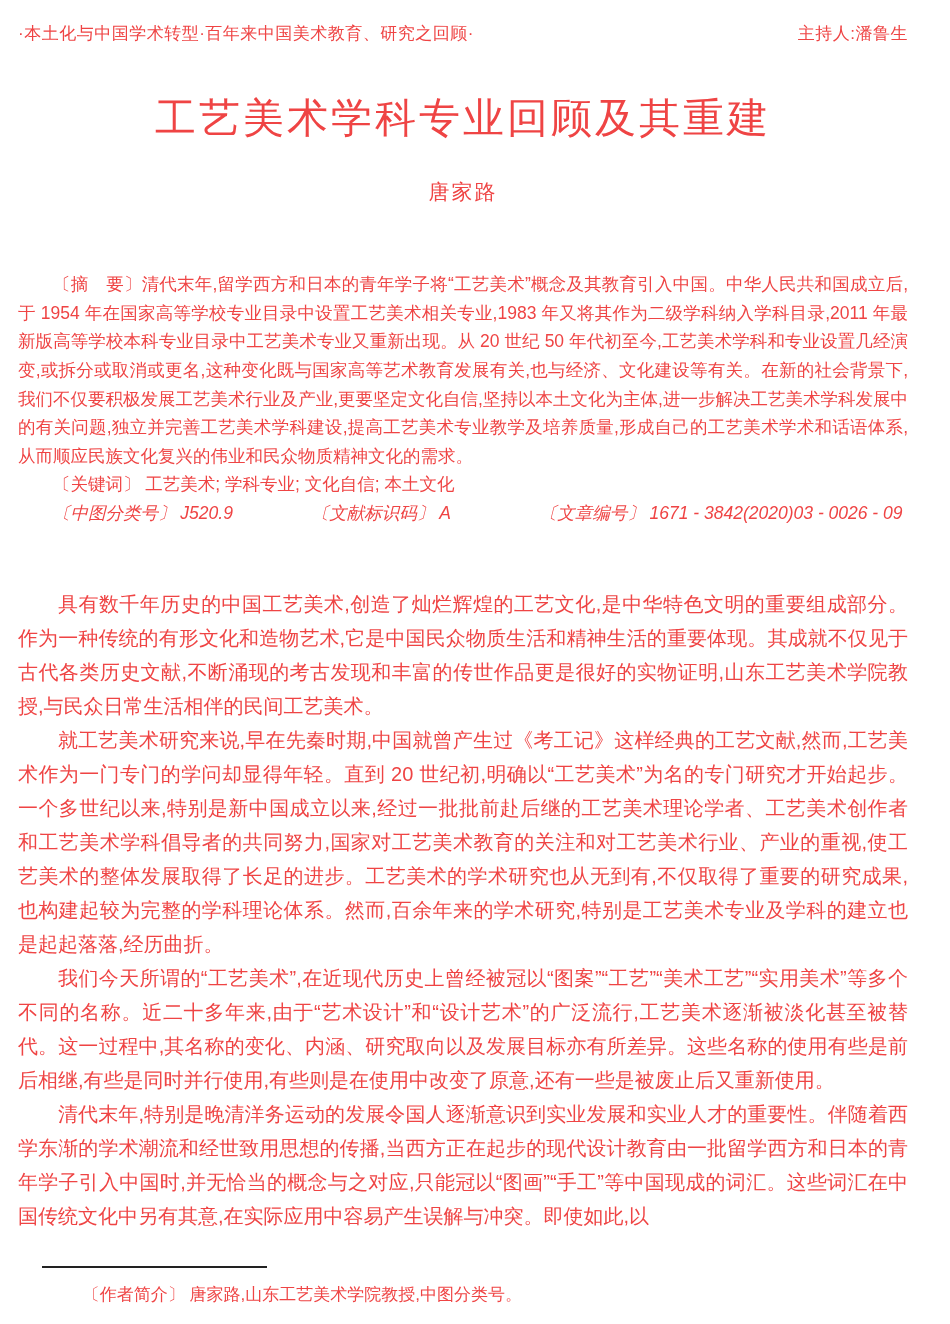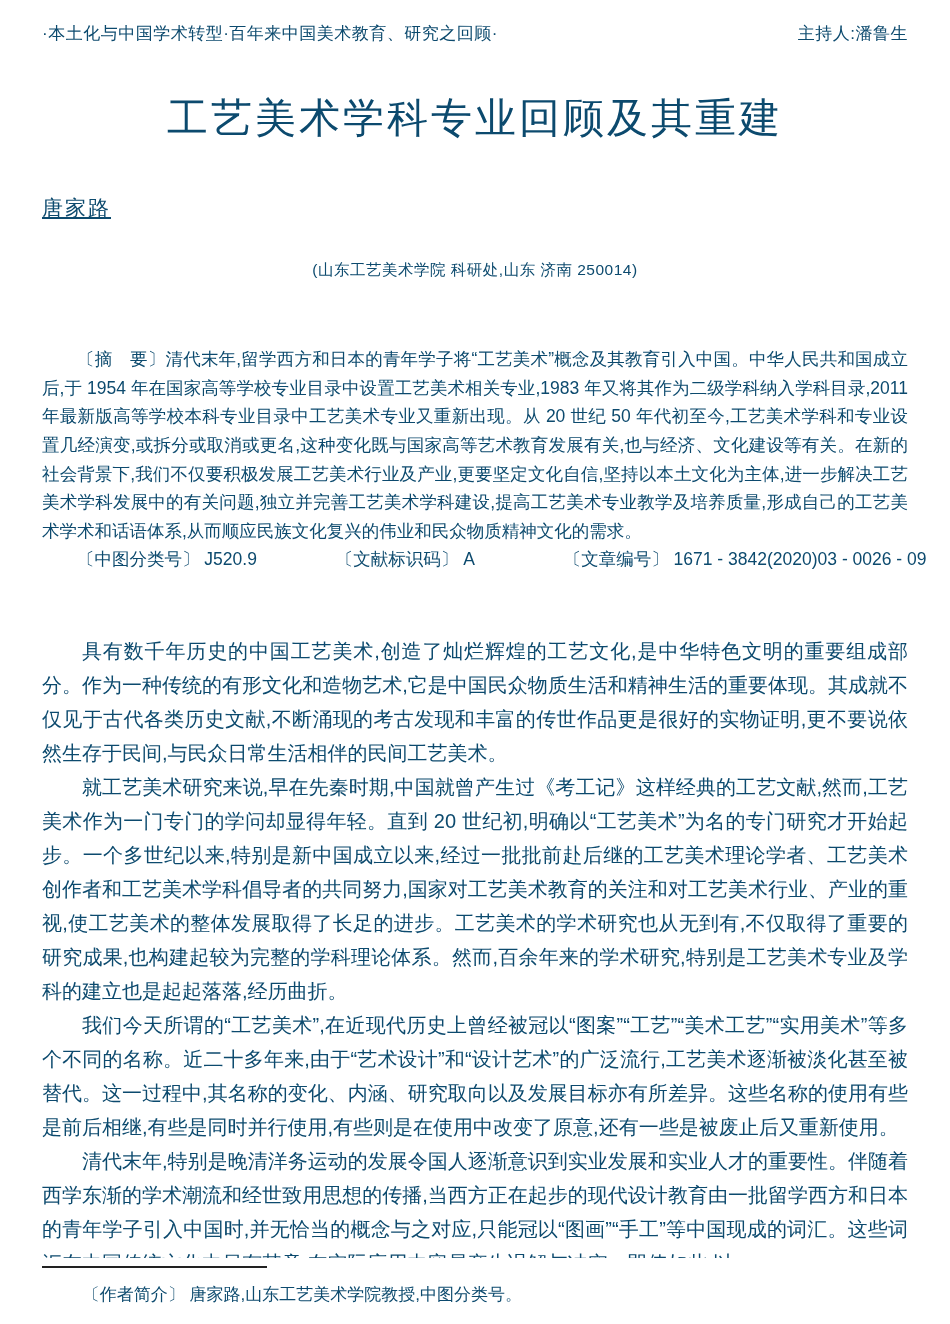--- a/index.html
+++ b/index.html
@@ -6,49 +6,49 @@
     margin: 0;
     padding: 0;
     background: #ffffff;
   }
   .page {
     position: relative;
     width: 950px;
     height: 1324px;
     margin: 0 auto;
     background: #ffffff;
-    color: #0c4a6e;
+    color: #ef4444;
     font-family: "Liberation Sans", "DejaVu Sans", sans-serif;
     overflow: hidden;
     box-sizing: border-box;
-    padding: 20px 42px 0 42px;
+    padding: 20px 42px 0 18px;
   }
   .running-head {
     display: flex;
     justify-content: space-between;
     align-items: baseline;
     font-size: 17px;
     letter-spacing: 0.5px;
     margin-top: 2px;
   }
   .running-head .left { white-space: nowrap; }
   .running-head .right { white-space: nowrap; }
   .article-title {
     margin: 50px 0 0 0;
     text-align: center;
     font-size: 41px;
     font-weight: 400;
     letter-spacing: 3px;
     line-height: 1.15;
   }
   .article-author {
-    margin-top: 52px;
+    margin-top: 36px;
+    text-align: center;
     font-size: 21px;
     letter-spacing: 2px;
-    text-decoration: underline;
   }
   .article-affiliation {
     margin-top: 38px;
     text-align: center;
     font-size: 15.5px;
     letter-spacing: 0.5px;
   }
   .abstract-block {
     margin-top: 64px;
     font-size: 17.5px;
@@ -58,20 +58,21 @@
   .abstract-block p {
     margin: 0;
     text-indent: 2em;
   }
   .meta-row {
     margin: 0;
     padding-left: 2em;
     font-size: 17.5px;
     line-height: 28.6px;
     white-space: nowrap;
+    font-style: italic;
   }
   .meta-row .seg1 { margin-right: 74px; }
   .meta-row .seg2 { margin-right: 84px; }
   .body-text {
     margin-top: 60px;
     font-size: 20px;
     line-height: 34px;
     text-align: justify;
   }
   .body-text p {
@@ -107,33 +108,33 @@
 
   <div class="running-head">
     <span class="left">·本土化与中国学术转型·百年来中国美术教育、研究之回顾·</span>
     <span class="right">主持人:潘鲁生</span>
   </div>
 
   <h1 class="article-title">工艺美术学科专业回顾及其重建</h1>
 
   <div class="article-author">唐家路</div>
 
-  <div class="article-affiliation">(山东工艺美术学院 科研处,山东 济南 250014)</div>
 
   <div class="abstract-block">
     <p><span>〔摘　要〕</span><span>清代末年,留学西方和日本的青年学子将“工艺美术”概念及其教育引入中国。中华人民共和国成立后,于 1954 年在国家高等学校专业目录中设置工艺美术相关专业,1983 年又将其作为二级学科纳入学科目录,2011 年最新版高等学校本科专业目录中工艺美术专业又重新出现。从 20 世纪 50 年代初至今,工艺美术学科和专业设置几经演变,或拆分或取消或更名,这种变化既与国家高等艺术教育发展有关,也与经济、文化建设等有关。在新的社会背景下,我们不仅要积极发展工艺美术行业及产业,更要坚定文化自信,坚持以本土文化为主体,进一步解决工艺美术学科发展中的有关问题,独立并完善工艺美术学科建设,提高工艺美术专业教学及培养质量,形成自己的工艺美术学术和话语体系,从而顺应民族文化复兴的伟业和民众物质精神文化的需求。</span></p>
+    <p><span>〔关键词〕</span><span> 工艺美术; 学科专业; 文化自信; 本土文化</span></p>
     <div class="meta-row">
       <span class="seg1"><span>〔中图分类号〕</span><span> J520.9</span></span>
       <span class="seg2"><span>〔文献标识码〕</span><span> A</span></span>
       <span class="seg3"><span>〔文章编号〕</span><span> 1671 - 3842(2020)03 - 0026 - 09</span></span>
     </div>
   </div>
 
   <div class="body-text">
-    <p>具有数千年历史的中国工艺美术,创造了灿烂辉煌的工艺文化,是中华特色文明的重要组成部分。作为一种传统的有形文化和造物艺术,它是中国民众物质生活和精神生活的重要体现。其成就不仅见于古代各类历史文献,不断涌现的考古发现和丰富的传世作品更是很好的实物证明,更不要说依然生存于民间,与民众日常生活相伴的民间工艺美术。</p>
+    <p>具有数千年历史的中国工艺美术,创造了灿烂辉煌的工艺文化,是中华特色文明的重要组成部分。作为一种传统的有形文化和造物艺术,它是中国民众物质生活和精神生活的重要体现。其成就不仅见于古代各类历史文献,不断涌现的考古发现和丰富的传世作品更是很好的实物证明,山东工艺美术学院教授,与民众日常生活相伴的民间工艺美术。</p>
     <p>就工艺美术研究来说,早在先秦时期,中国就曾产生过《考工记》这样经典的工艺文献,然而,工艺美术作为一门专门的学问却显得年轻。直到 20 世纪初,明确以“工艺美术”为名的专门研究才开始起步。一个多世纪以来,特别是新中国成立以来,经过一批批前赴后继的工艺美术理论学者、工艺美术创作者和工艺美术学科倡导者的共同努力,国家对工艺美术教育的关注和对工艺美术行业、产业的重视,使工艺美术的整体发展取得了长足的进步。工艺美术的学术研究也从无到有,不仅取得了重要的研究成果,也构建起较为完整的学科理论体系。然而,百余年来的学术研究,特别是工艺美术专业及学科的建立也是起起落落,经历曲折。</p>
     <p>我们今天所谓的“工艺美术”,在近现代历史上曾经被冠以“图案”“工艺”“美术工艺”“实用美术”等多个不同的名称。近二十多年来,由于“艺术设计”和“设计艺术”的广泛流行,工艺美术逐渐被淡化甚至被替代。这一过程中,其名称的变化、内涵、研究取向以及发展目标亦有所差异。这些名称的使用有些是前后相继,有些是同时并行使用,有些则是在使用中改变了原意,还有一些是被废止后又重新使用。</p>
     <p>清代末年,特别是晚清洋务运动的发展令国人逐渐意识到实业发展和实业人才的重要性。伴随着西学东渐的学术潮流和经世致用思想的传播,当西方正在起步的现代设计教育由一批留学西方和日本的青年学子引入中国时,并无恰当的概念与之对应,只能冠以“图画”“手工”等中国现成的词汇。这些词汇在中国传统文化中另有其意,在实际应用中容易产生误解与冲突。即使如此,以</p>
   </div>
 
   <div class="footnote">
     <hr class="footnote-rule">
     <p class="footnote-text"><span>〔作者简介〕</span><span> 唐家路,山东工艺美术学院教授,中图分类号。</span></p>
   </div>
 

